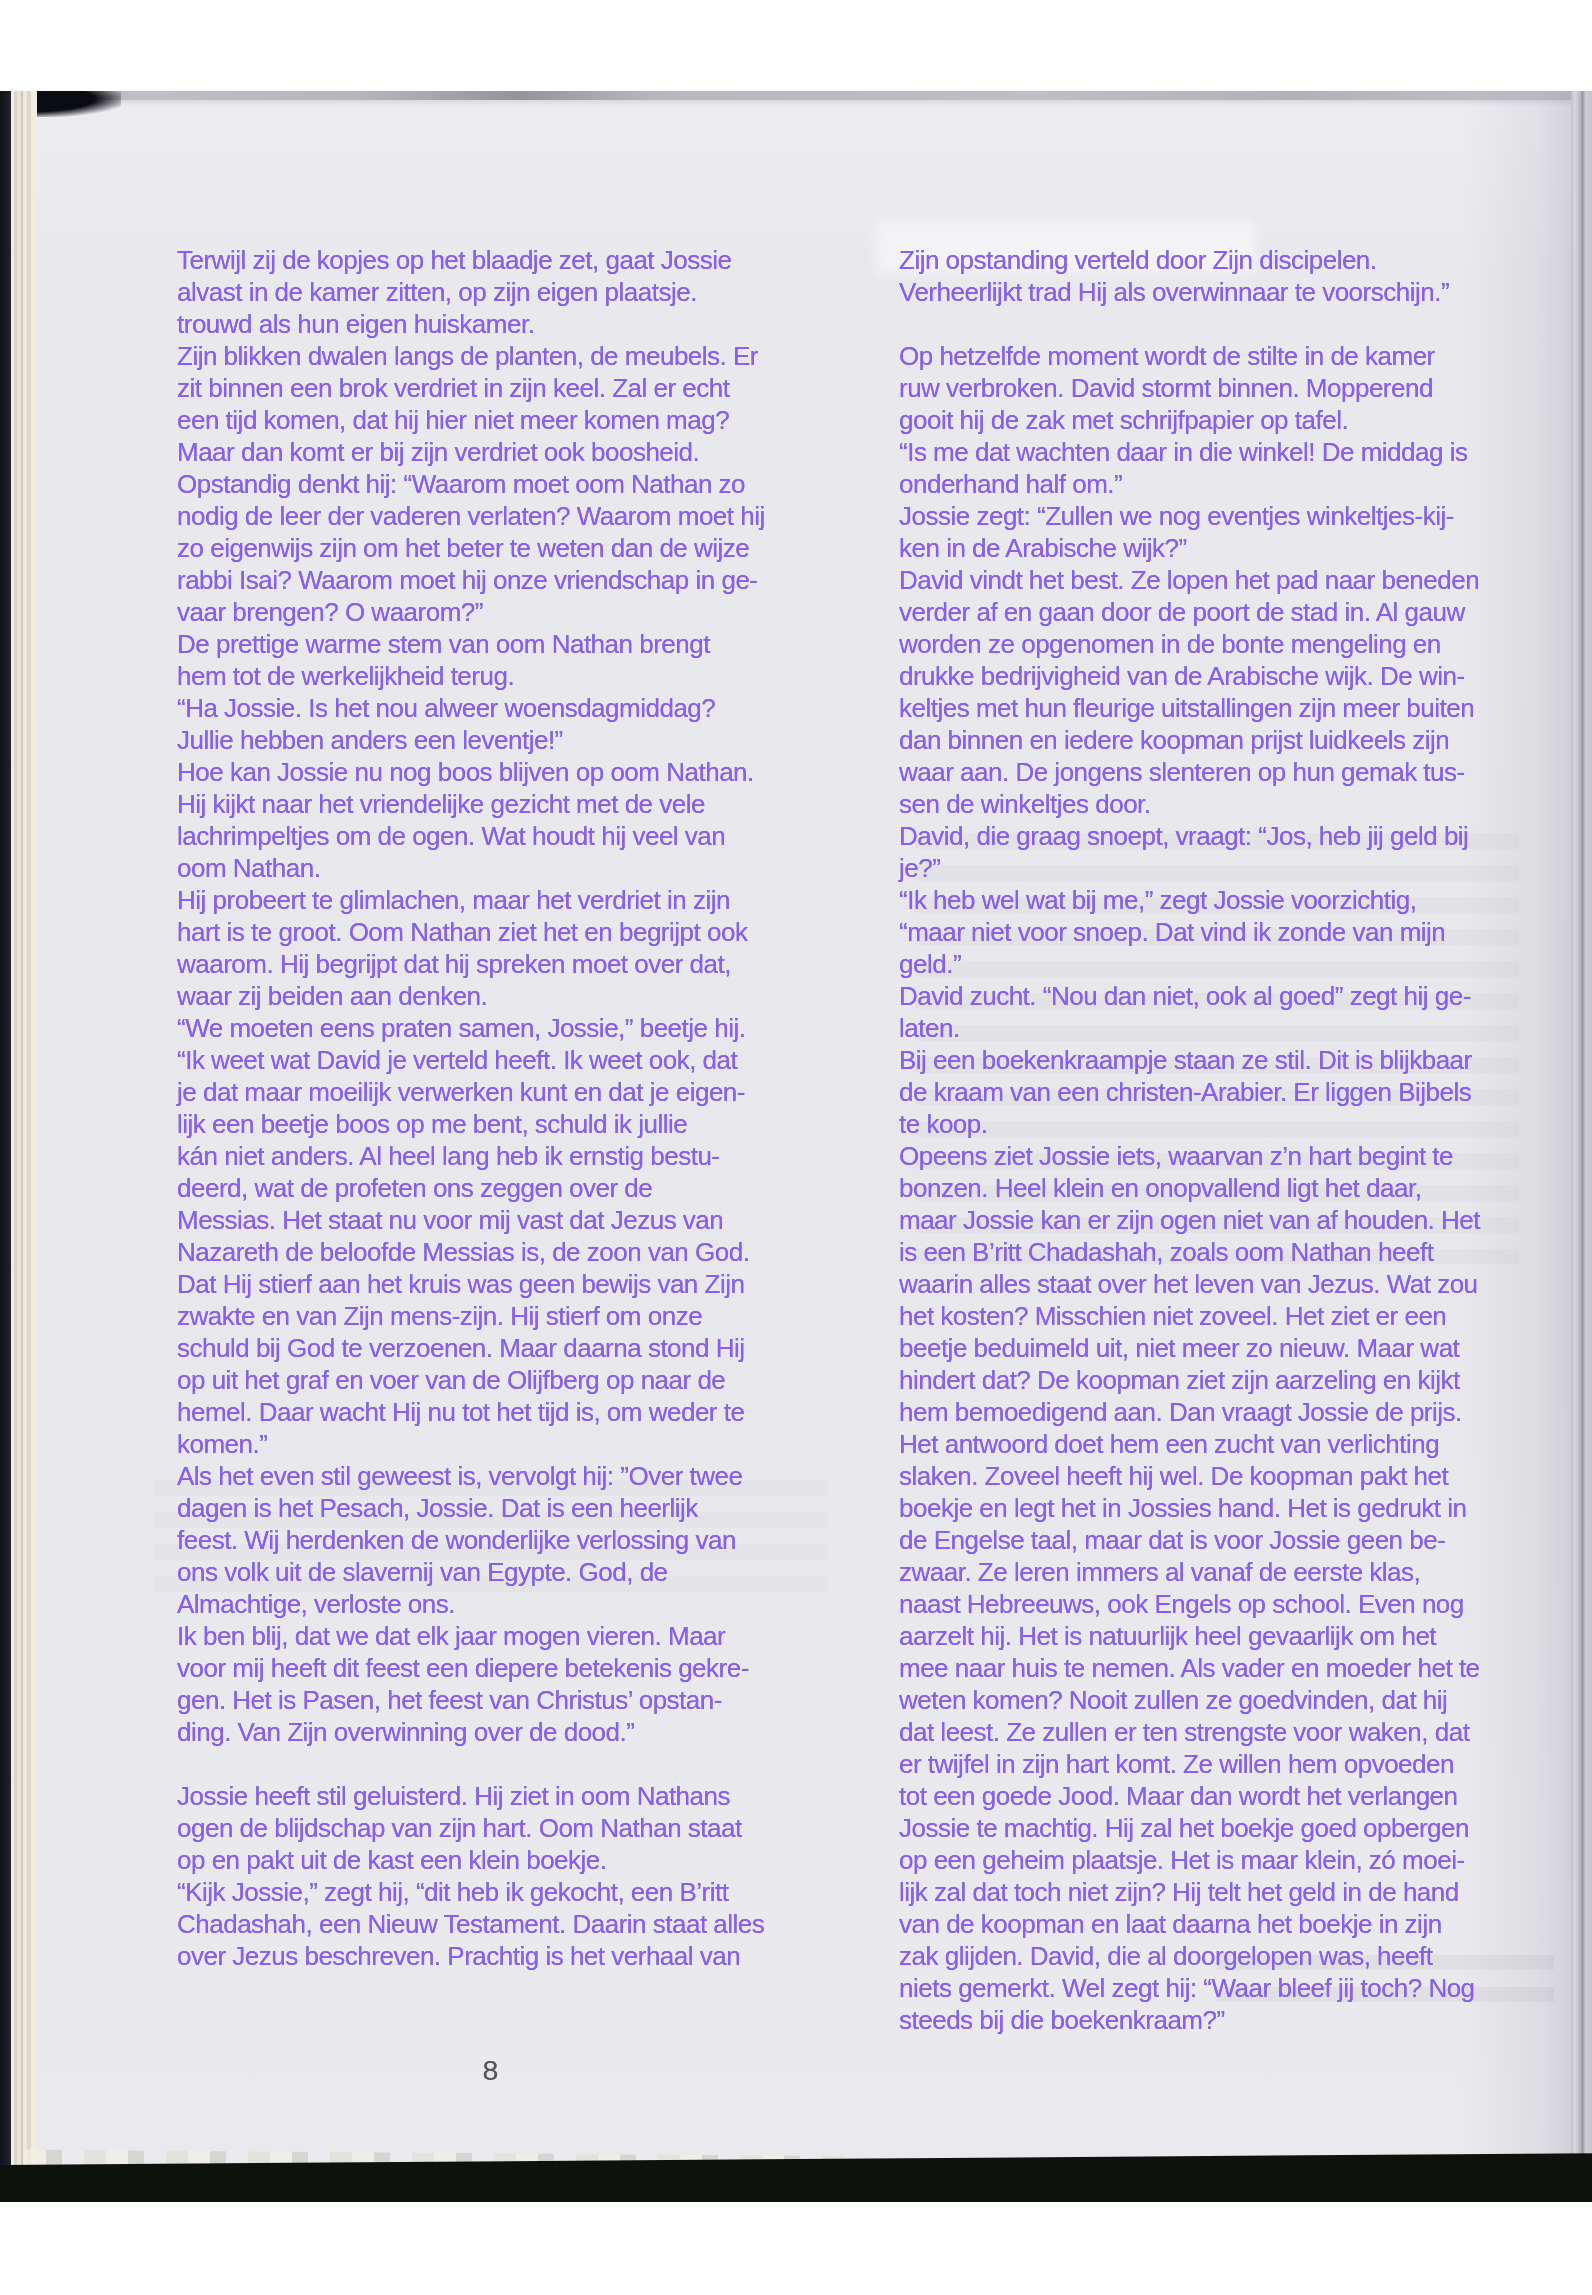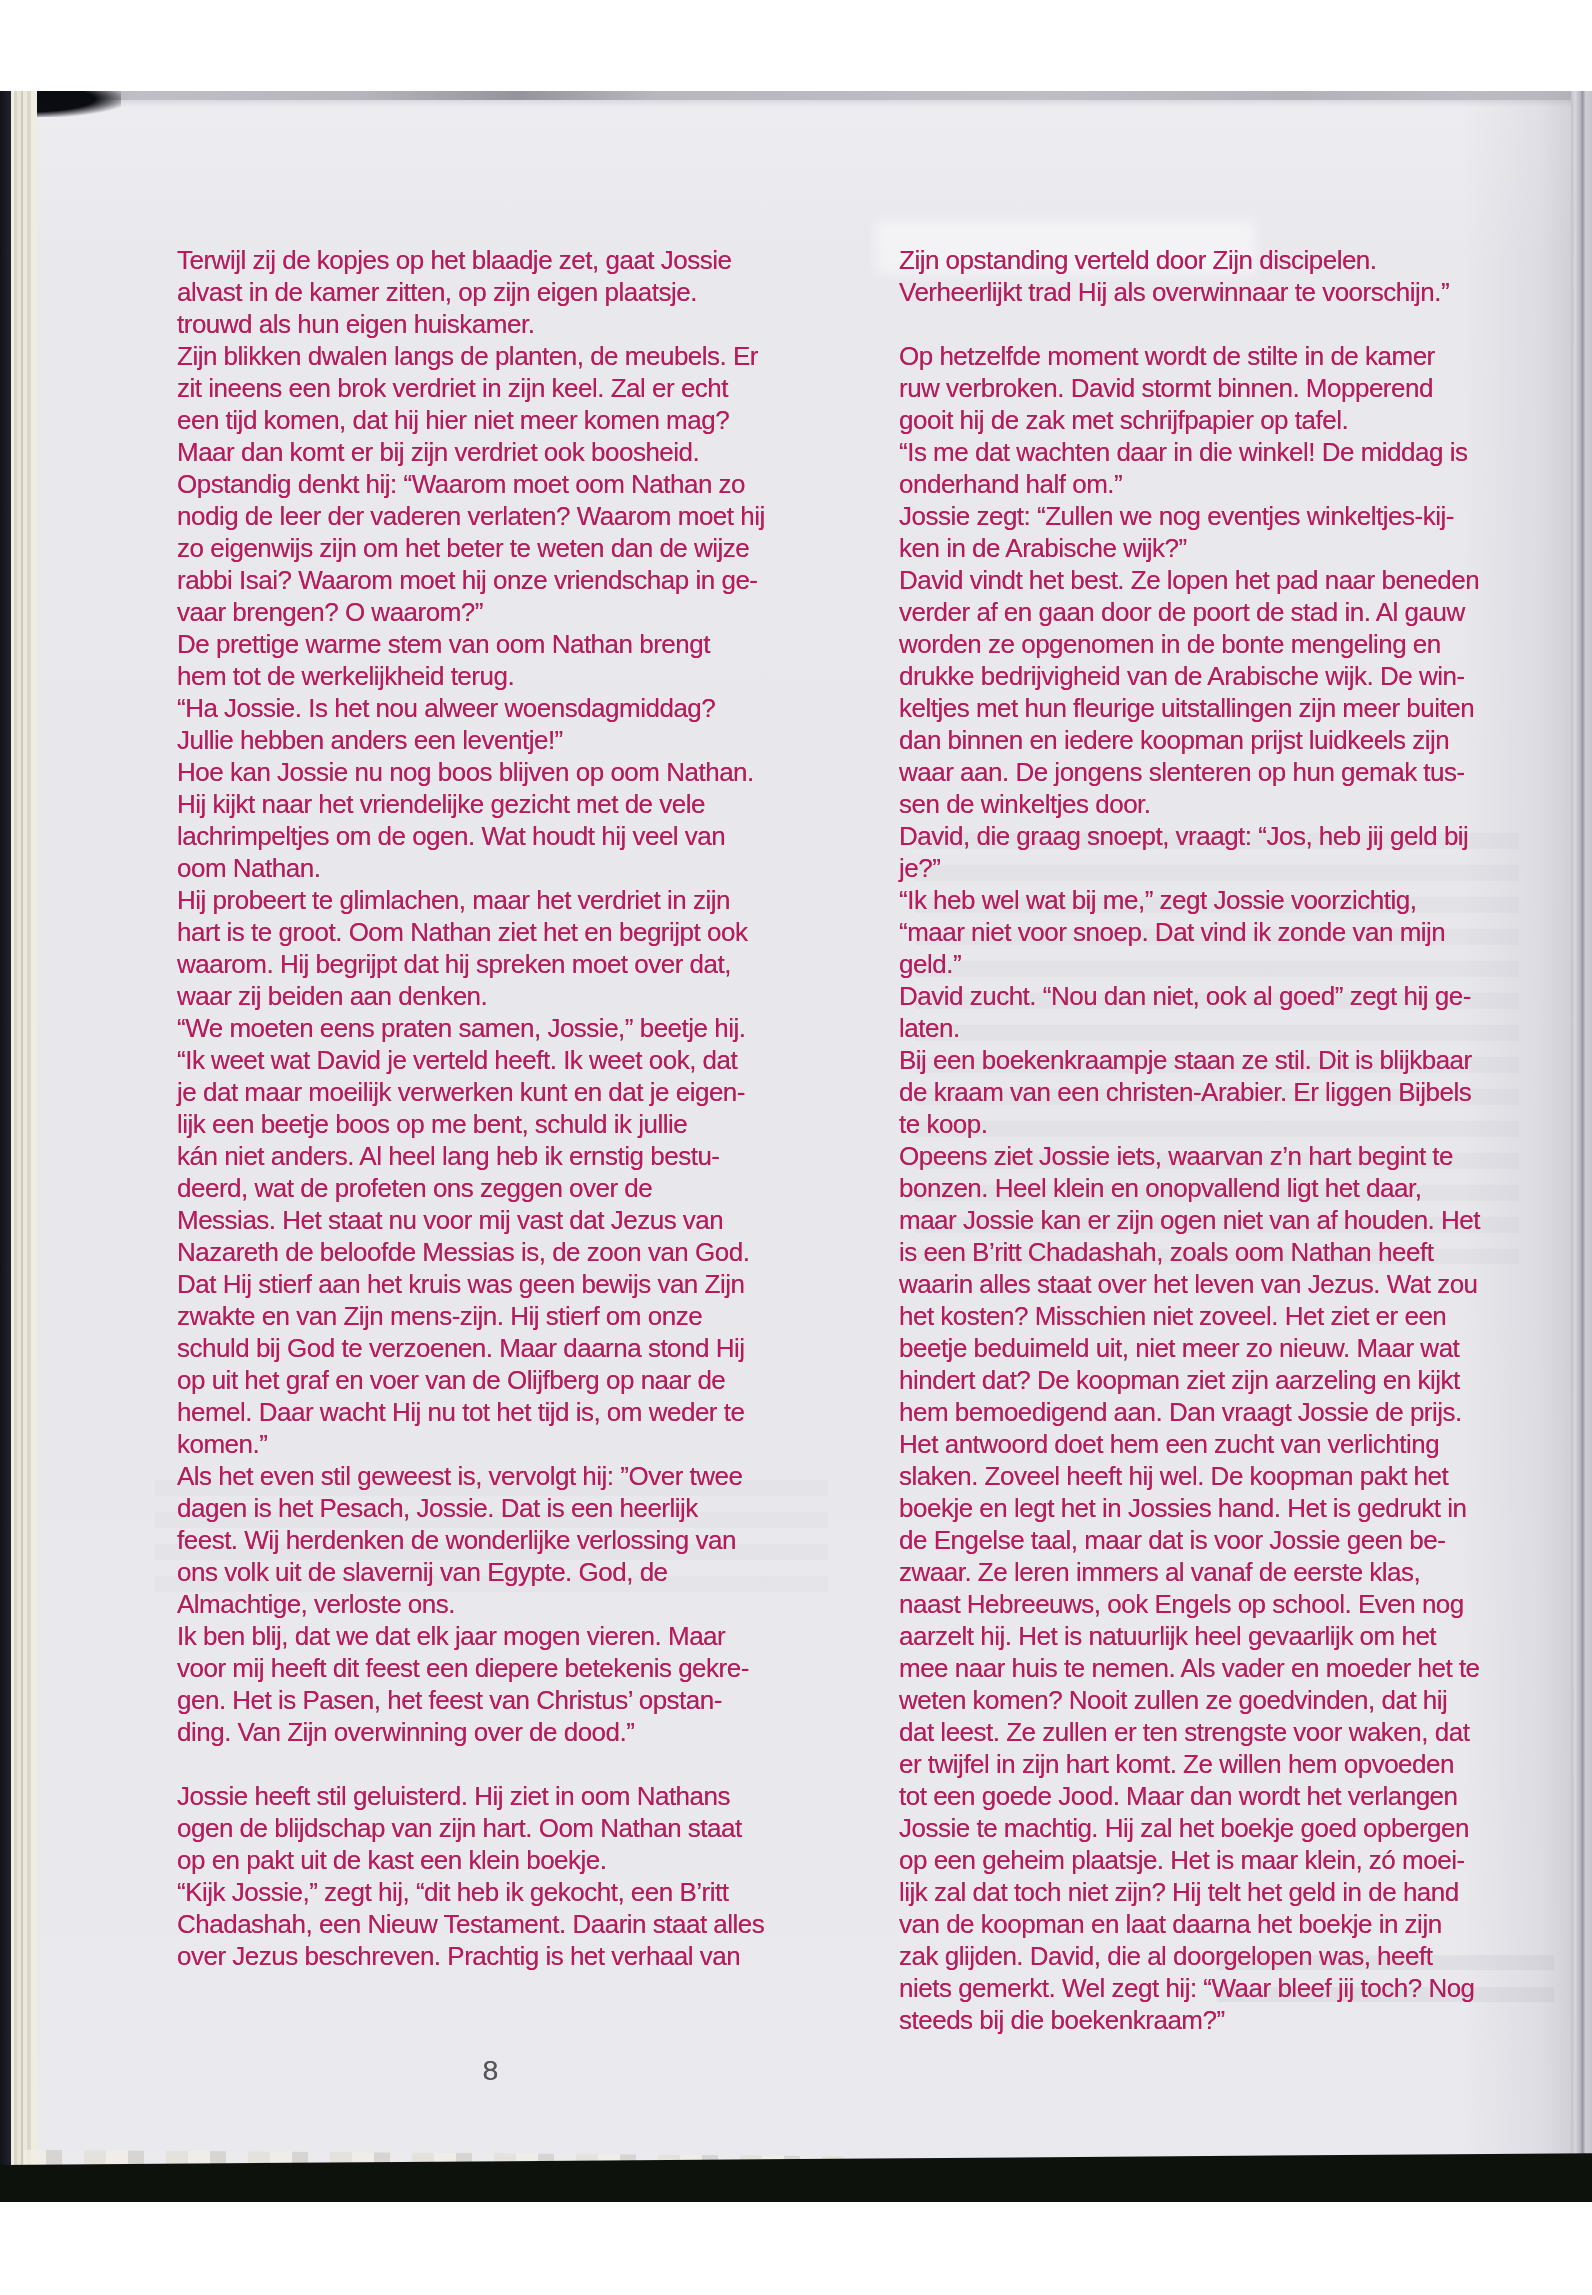--- a/index.html
+++ b/index.html
@@ -73,21 +73,21 @@
     background:repeating-linear-gradient(180deg,rgba(110,108,118,.08) 0 15.5px,rgba(110,108,118,0) 15.5px 32px);
   }
   .light-band {
     position:absolute; left:876px; top:129px; width:380px; height:54px;
     background:rgba(255,255,255,.45); filter:blur(6px);
   }
   
   .col {
     position:absolute; top:244px; z-index:5;
     font-size:26px; line-height:32px; letter-spacing:-0.5px;
-    color:#be185d; text-shadow:0 0 0.5px rgba(85,84,91,.7);
+    color:#8b5cf6; text-shadow:0 0 0.5px rgba(85,84,91,.7);
   }
   .col-left  { left:177px;  width:695px; }
   .col-right { left:899px; width:695px; }
   .line { height:32px; white-space:pre; }
   .page-number {
     position:absolute; left:177px; top:2054px; width:627px; z-index:5;
     text-align:center; font-size:28.5px; color:#56555c;
     text-shadow:0 0 0.5px rgba(86,85,92,.7);
   }
 </style>
@@ -107,21 +107,21 @@
   <div class="edge-right"></div>
   <div class="bottom-streaks"></div>
   <div class="bottom-band"></div>
 </div>
 
 <div class="col col-left">
     <div class="line">Terwijl zij de kopjes op het blaadje zet, gaat Jossie</div>
     <div class="line">alvast in de kamer zitten, op zijn eigen plaatsje.</div>
     <div class="line">trouwd als hun eigen huiskamer.</div>
     <div class="line">Zijn blikken dwalen langs de planten, de meubels. Er</div>
-    <div class="line">zit ineens een brok verdriet in zijn keel. Zal er echt</div>
+    <div class="line">zit binnen een brok verdriet in zijn keel. Zal er echt</div>
     <div class="line">een tijd komen, dat hij hier niet meer komen mag?</div>
     <div class="line">Maar dan komt er bij zijn verdriet ook boosheid.</div>
     <div class="line">Opstandig denkt hij: “Waarom moet oom Nathan zo</div>
     <div class="line">nodig de leer der vaderen verlaten? Waarom moet hij</div>
     <div class="line">zo eigenwijs zijn om het beter te weten dan de wijze</div>
     <div class="line">rabbi Isai? Waarom moet hij onze vriendschap in ge-</div>
     <div class="line">vaar brengen? O waarom?”</div>
     <div class="line">De prettige warme stem van oom Nathan brengt</div>
     <div class="line">hem tot de werkelijkheid terug.</div>
     <div class="line">“Ha Jossie. Is het nou alweer woensdagmiddag?</div>

